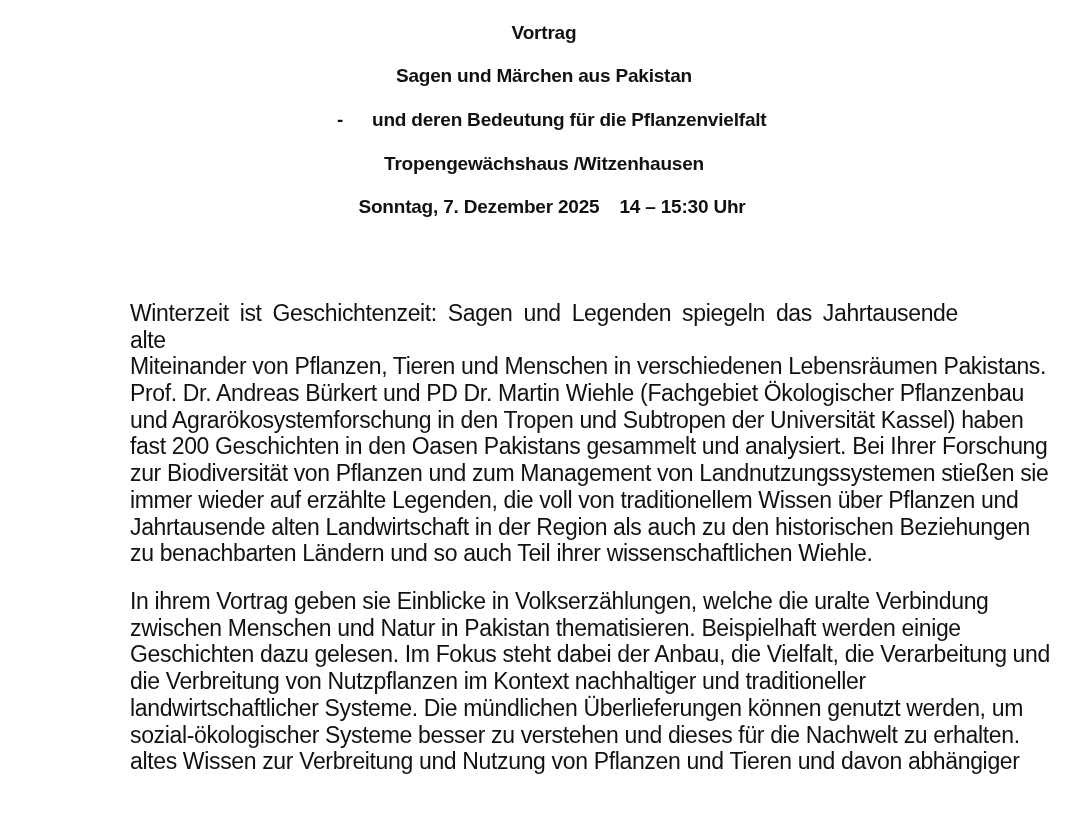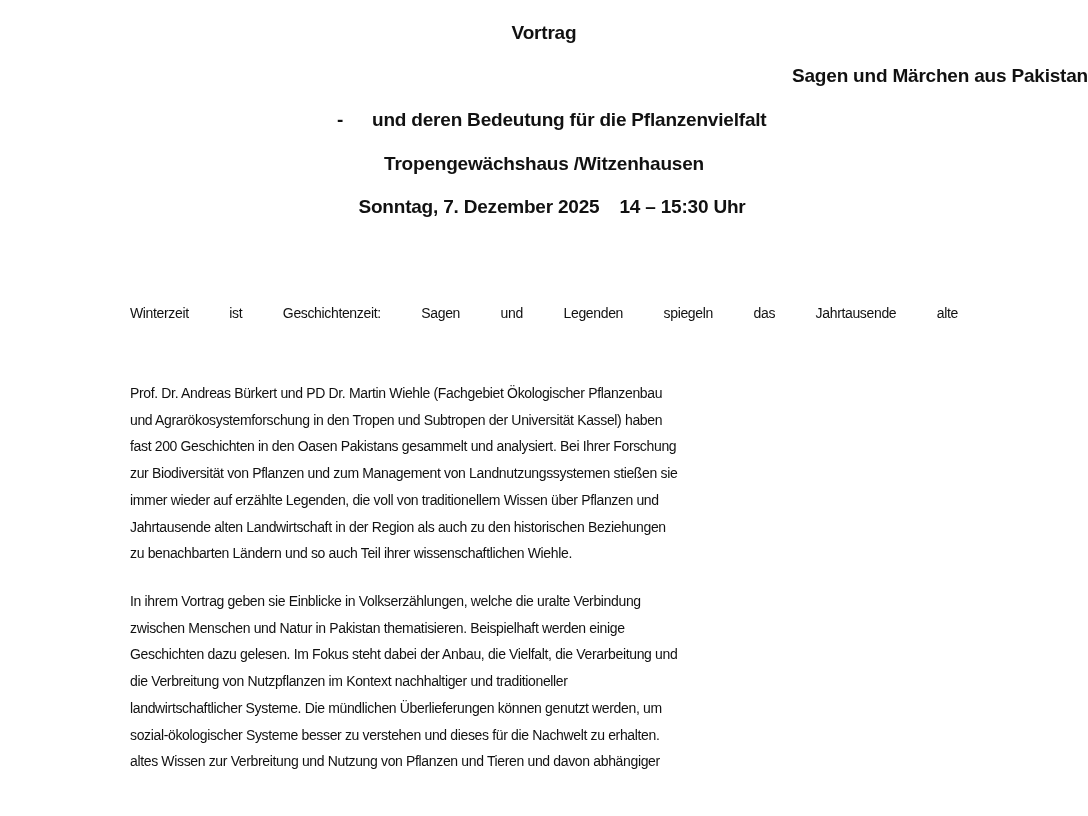--- a/index.html
+++ b/index.html
@@ -43,56 +43,57 @@
       left: 372px;
     }
     .title-line .gap {
       display: inline-block;
       width: 20px;
     }
     .para {
       position: absolute;
       left: 130px;
       width: 828px;
-      font-size: 14px;
+      font-size: 23px;
       line-height: 26.7px;
       letter-spacing: -0.35px;
     }
     .para .ln {
       display: block;
       white-space: nowrap;
     }
     .para .ln.justify {
       text-align: justify;
       text-align-last: justify;
       white-space: normal;
     }
   </style>
 </head>
 <body>
 
 <div class="page">
 
   <div class="title-line" style="top:21px;">Vortrag</div>
 
-  <div class="title-line" style="top:64px;text-align:right;">Sagen und Märchen aus Pakistan</div>
+  <div class="title-line" style="top:64px;">Sagen und Märchen aus Pakistan</div>
 
   <div class="title-line dash-line" style="top:108px;">
     <span class="dash">-</span>
     <span class="dash-text">und deren Bedeutung für die Pflanzenvielfalt</span>
   </div>
 
   <div class="title-line" style="top:152px;">Tropengewächshaus /Witzenhausen</div>
 
   <div class="title-line" style="top:195px;padding-left:8px;">
     <span>Sonntag, 7. Dezember 2025</span><span class="gap"></span><span>14 – 15:30 Uhr</span>
   </div>
 
   <div class="para" style="top:300px;">
     <span class="ln justify">Winterzeit ist Geschichtenzeit: Sagen und Legenden spiegeln das Jahrtausende alte</span>
+    <span class="ln">Miteinander von Pflanzen, Tieren und Menschen in verschiedenen Lebensräumen Pakistans.</span>
   </div>
 
   <div class="para" style="top:380px;">
     <span class="ln">Prof. Dr. Andreas Bürkert und PD Dr. Martin Wiehle (Fachgebiet Ökologischer Pflanzenbau</span>
     <span class="ln">und Agrarökosystemforschung in den Tropen und Subtropen der Universität Kassel) haben</span>
     <span class="ln">fast 200 Geschichten in den Oasen Pakistans gesammelt und analysiert. Bei Ihrer Forschung</span>
     <span class="ln">zur Biodiversität von Pflanzen und zum Management von Landnutzungssystemen stießen sie</span>
     <span class="ln">immer wieder auf erzählte Legenden, die voll von traditionellem Wissen über Pflanzen und</span>
     <span class="ln">Jahrtausende alten Landwirtschaft in der Region als auch zu den historischen Beziehungen</span>
     <span class="ln">zu benachbarten Ländern und so auch Teil ihrer wissenschaftlichen Wiehle.</span>

